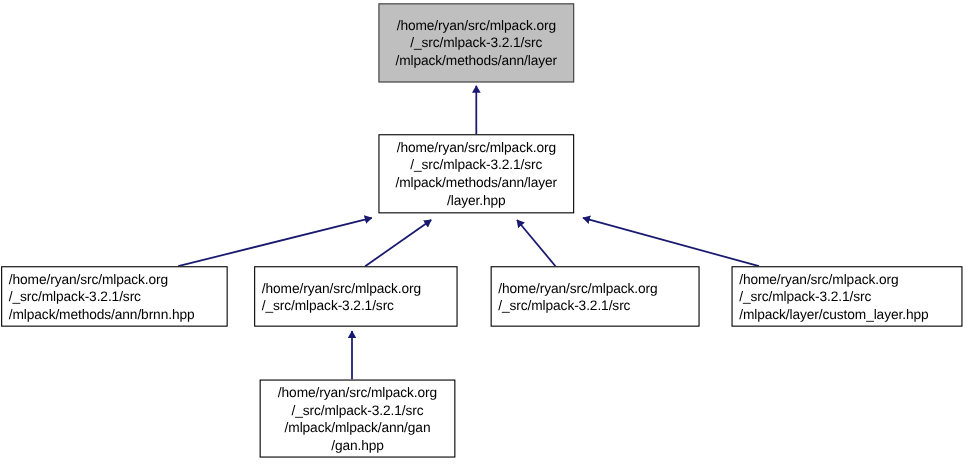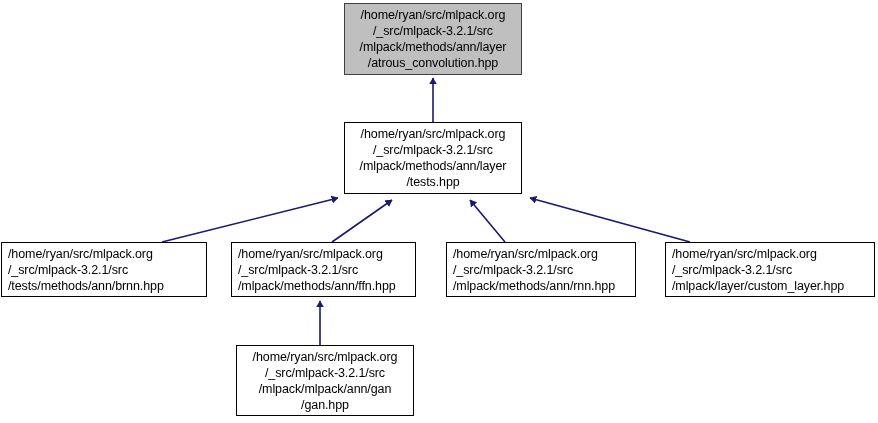--- a/index.html
+++ b/index.html
@@ -71,46 +71,43 @@
       <line x1="505" y1="242" x2="470" y2="200"></line>
       <line x1="690" y1="242" x2="530" y2="198"></line>
       <line x1="320" y1="345" x2="320" y2="301"></line>
     </g>
   </svg>
 
   <div class="node highlight" id="node-atrous_convolution" style="left: 344px; top: 3px; width: 178px; height: 72px;">
     <span class="line">/home/ryan/src/mlpack.org</span>
     <span class="line">/_src/mlpack-3.2.1/src</span>
     <span class="line">/mlpack/methods/ann/layer</span>
-    <span class="line">/atrous_convolution.hpp</span>
   </div>
 
   <div class="node" id="node-layer" style="left: 344px; top: 122px; width: 178px; height: 72px;">
     <span class="line">/home/ryan/src/mlpack.org</span>
     <span class="line">/_src/mlpack-3.2.1/src</span>
     <span class="line">/mlpack/methods/ann/layer</span>
-    <span class="line">/tests.hpp</span>
+    <span class="line">/layer.hpp</span>
   </div>
 
   <div class="node leftalign" id="node-brnn" style="left: 1px; top: 242px; width: 206px; height: 55px;">
     <span class="line">/home/ryan/src/mlpack.org</span>
     <span class="line">/_src/mlpack-3.2.1/src</span>
-    <span class="line">/tests/methods/ann/brnn.hpp</span>
+    <span class="line">/mlpack/methods/ann/brnn.hpp</span>
   </div>
 
   <div class="node leftalign" id="node-ffn" style="left: 231px; top: 242px; width: 185px; height: 55px;">
     <span class="line">/home/ryan/src/mlpack.org</span>
     <span class="line">/_src/mlpack-3.2.1/src</span>
-    <span class="line">/mlpack/methods/ann/ffn.hpp</span>
   </div>
 
   <div class="node leftalign" id="node-rnn" style="left: 446px; top: 242px; width: 190px; height: 55px;">
     <span class="line">/home/ryan/src/mlpack.org</span>
     <span class="line">/_src/mlpack-3.2.1/src</span>
-    <span class="line">/mlpack/methods/ann/rnn.hpp</span>
   </div>
 
   <div class="node leftalign" id="node-custom_layer" style="left: 665px; top: 242px; width: 210px; height: 55px;">
     <span class="line">/home/ryan/src/mlpack.org</span>
     <span class="line">/_src/mlpack-3.2.1/src</span>
     <span class="line">/mlpack/layer/custom_layer.hpp</span>
   </div>
 
   <div class="node" id="node-gan" style="left: 236px; top: 345px; width: 178px; height: 71px;">
     <span class="line">/home/ryan/src/mlpack.org</span>

